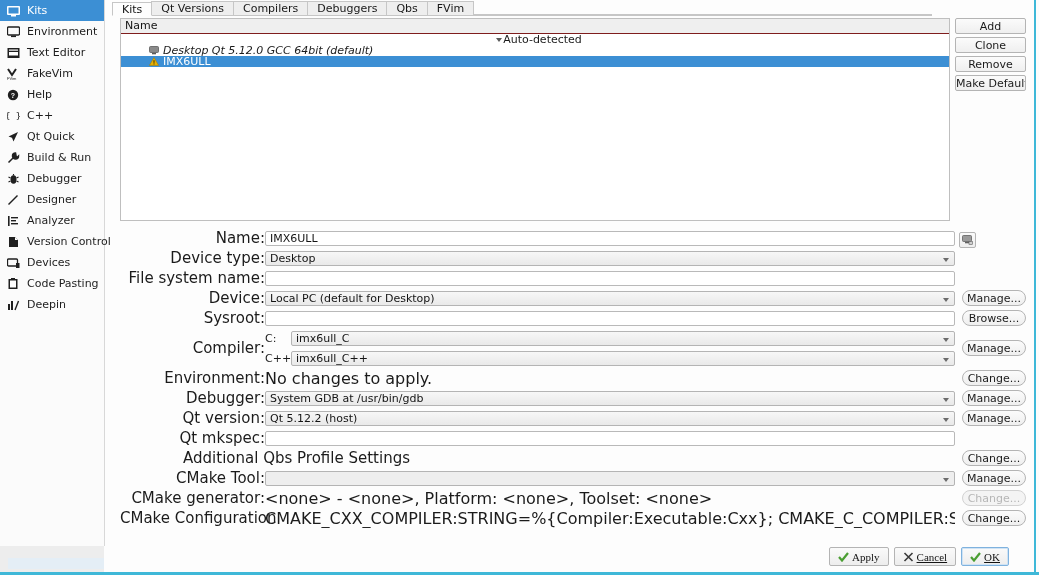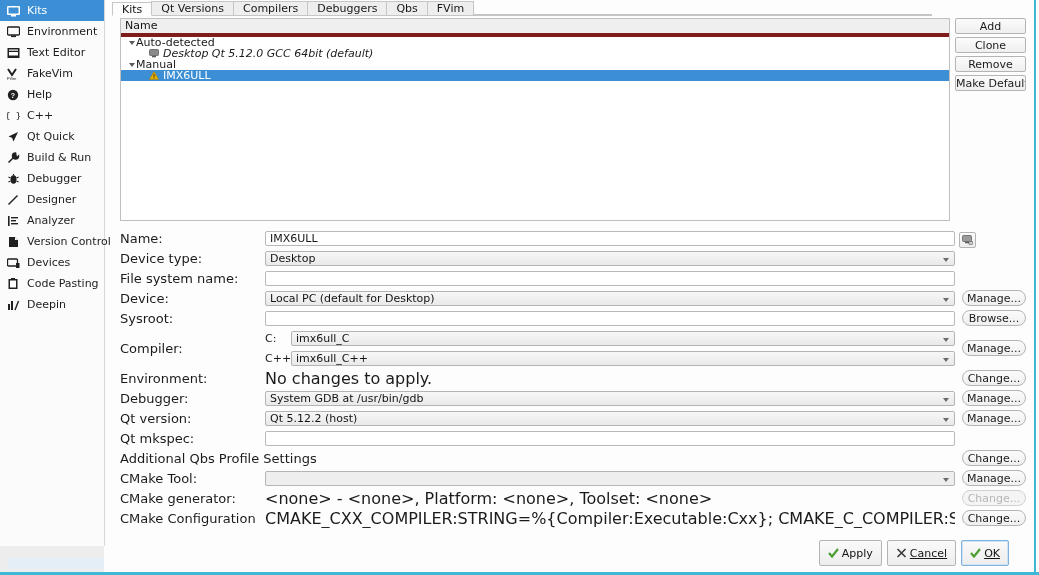--- a/index.html
+++ b/index.html
@@ -135,35 +135,35 @@
     position: absolute;
     left: 16px; top: 18px;
     width: 830px; height: 203px;
     background: #ffffff;
     border: 1px solid #bfbfbf;
     box-sizing: border-box;
   }
   #tree-header {
     height: 14px;
     background: #efefef;
-    border-bottom: 4px solid #7f1d1d;
+    border-bottom: 1px solid #7f1d1d;
     font-size: 11px;
     line-height: 14px;
     padding-left: 4px;
     color: #141414;
   }
   .tree-row {
     height: 11px;
     display: flex;
     align-items: center;
     font-size: 11px;
     line-height: 11px;
     white-space: nowrap;
   }
-  .tree-row.group { padding-left: 6px; }
+  .tree-row.group { padding-left: 6px; justify-content: center; }
   .tree-row.child { padding-left: 26px; }
   .tree-row.selected {
     background: #3c8fd4;
     color: #ffffff;
   }
   .tw-arrow {
     width: 9px; flex: 0 0 9px;
     display: flex; align-items: center; justify-content: center;
   }
   .tw-arrow i {
@@ -211,23 +211,24 @@
   }
   .frow {
     position: relative;
     height: 20px;
     display: flex;
     align-items: center;
   }
   .flabel {
     width: 145px;
     flex: 0 0 145px;
-    font-size: 13px;
+    font-size: 15px;
     color: #1b1b1b;
     white-space: nowrap;
+    text-align: right;
   }
   .fctl {
     flex: 1;
     position: relative;
     display: flex;
     align-items: center;
   }
   .qinput {
     height: 15px;
     line-height: 14px;
@@ -309,32 +310,33 @@
   
   #dlg-buttons {
     position: absolute;
     right: 30px; bottom: 9px;
     display: flex;
     align-items: center;
     gap: 5px;
     z-index: 10;
   }
   .dbtn {
-    height: 26px;
+    height: 19px;
     display: flex;
     align-items: center;
     gap: 3px;
     padding: 0 8px;
     font-size: 11px;
     color: #141414;
     background: linear-gradient(to bottom, #fafafa 0%, #ededed 100%);
     border: 1px solid #b4b4b4;
     border-radius: 2px;
     box-sizing: border-box;
     white-space: nowrap;
+    font-family: Liberation Serif, serif;
   }
   .dbtn.default { border-color: #7fb2de; box-shadow: 0 0 0 1px #cfe3f5 inset; }
   .dbtn .dico { width: 11px; height: 11px; display: flex; align-items: center; justify-content: center; }
   .underline { text-decoration: underline; }
 
   
   #bottom-strip {
     position: absolute;
     left: 0; bottom: 3px;
     width: 1039px; height: 26px;
@@ -538,26 +540,20 @@
       <div class="tree-row child">
         <span class="tree-ico">
           <svg width="10" height="9" viewBox="0 0 10 9">
               <rect x="0.5" y="0.5" width="9" height="6" rx="1" fill="#8a8a8a" stroke="#5a5a5a" stroke-width="0.8"></rect>
               <rect x="3" y="7" width="4" height="1.3" fill="#5a5a5a"></rect>
             </svg>
         </span>
         <span class="tree-label italic">Desktop Qt 5.12.0 GCC 64bit (default)</span>
       </div>
 
-      <div class="tree-row group">
-        <span class="tw-arrow">
-            <i></i>
-          </span>
-        <span class="tree-label">Manual</span>
-      </div>
 
       <div class="tree-row child selected">
         <span class="tree-ico">
           <svg width="10" height="9" viewBox="0 0 10 9">
               <path d="M5 0.5 L9.6 8.4 L0.4 8.4 Z" fill="#e8b100" stroke="#a87c00" stroke-width="0.6"></path>
               <rect x="4.5" y="3.2" width="1" height="2.6" fill="#3a2c00"></rect>
               <rect x="4.5" y="6.4" width="1" height="1" fill="#3a2c00"></rect>
             </svg>
         </span>
         <span class="tree-label">IMX6ULL</span>

